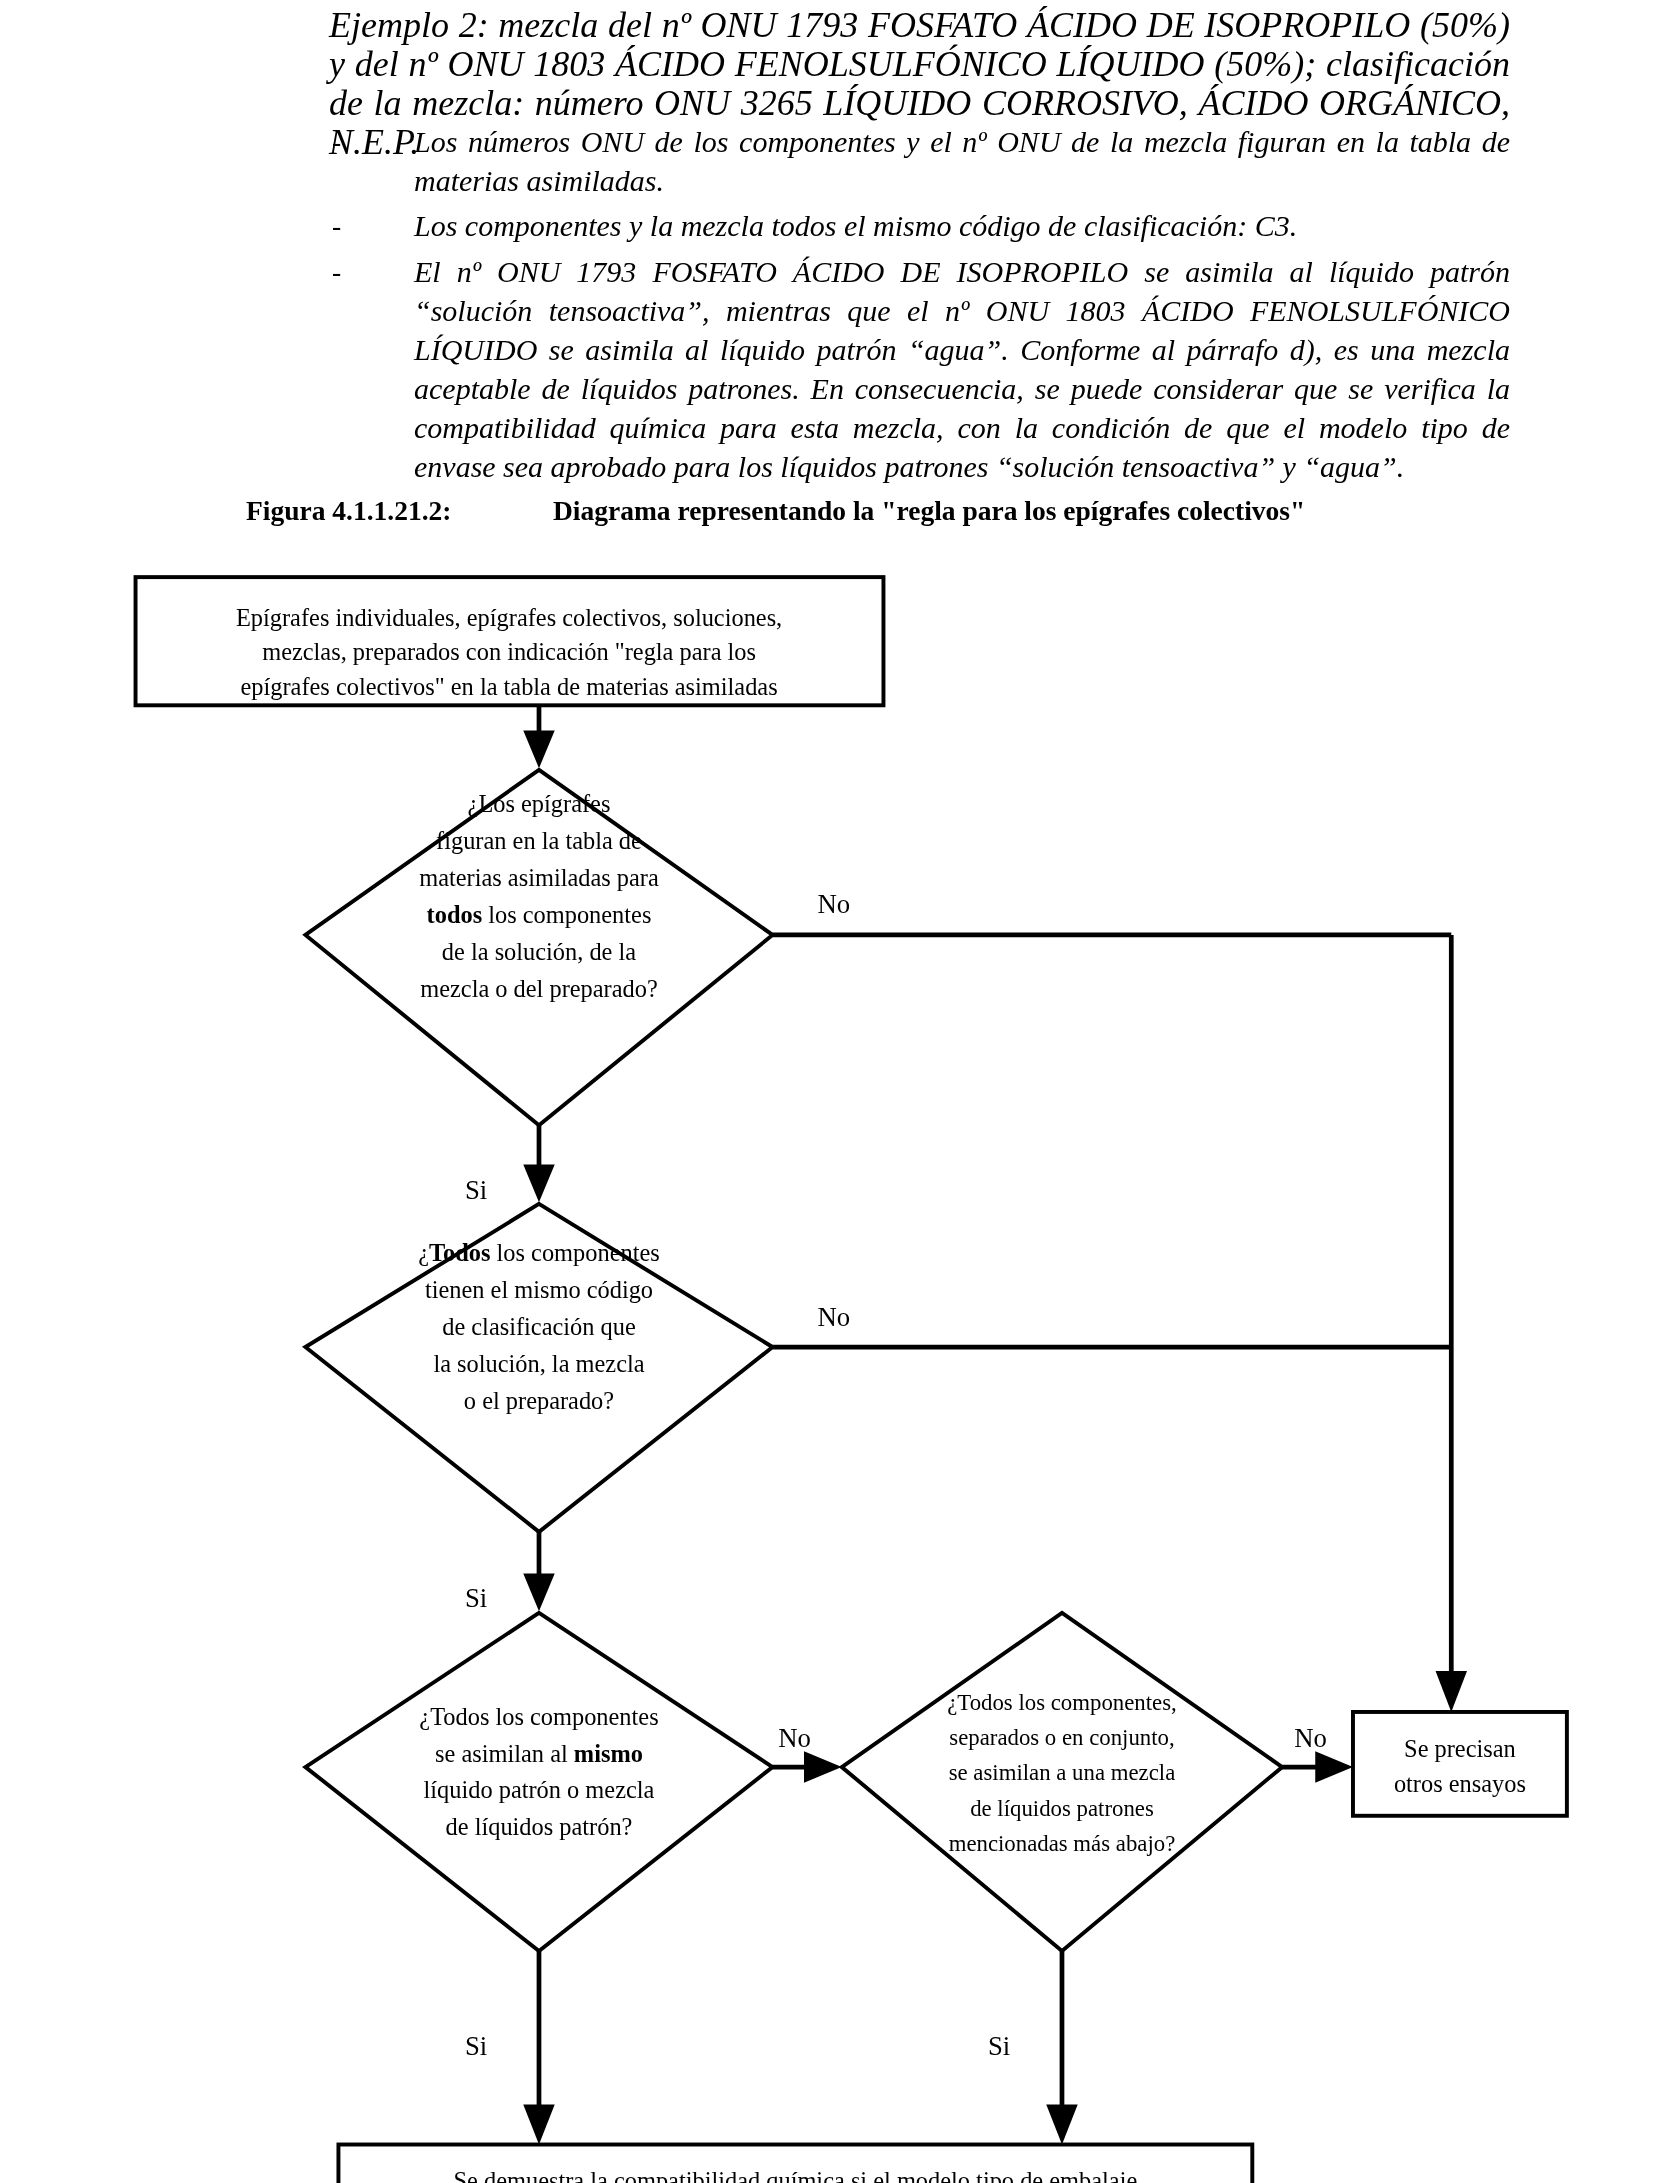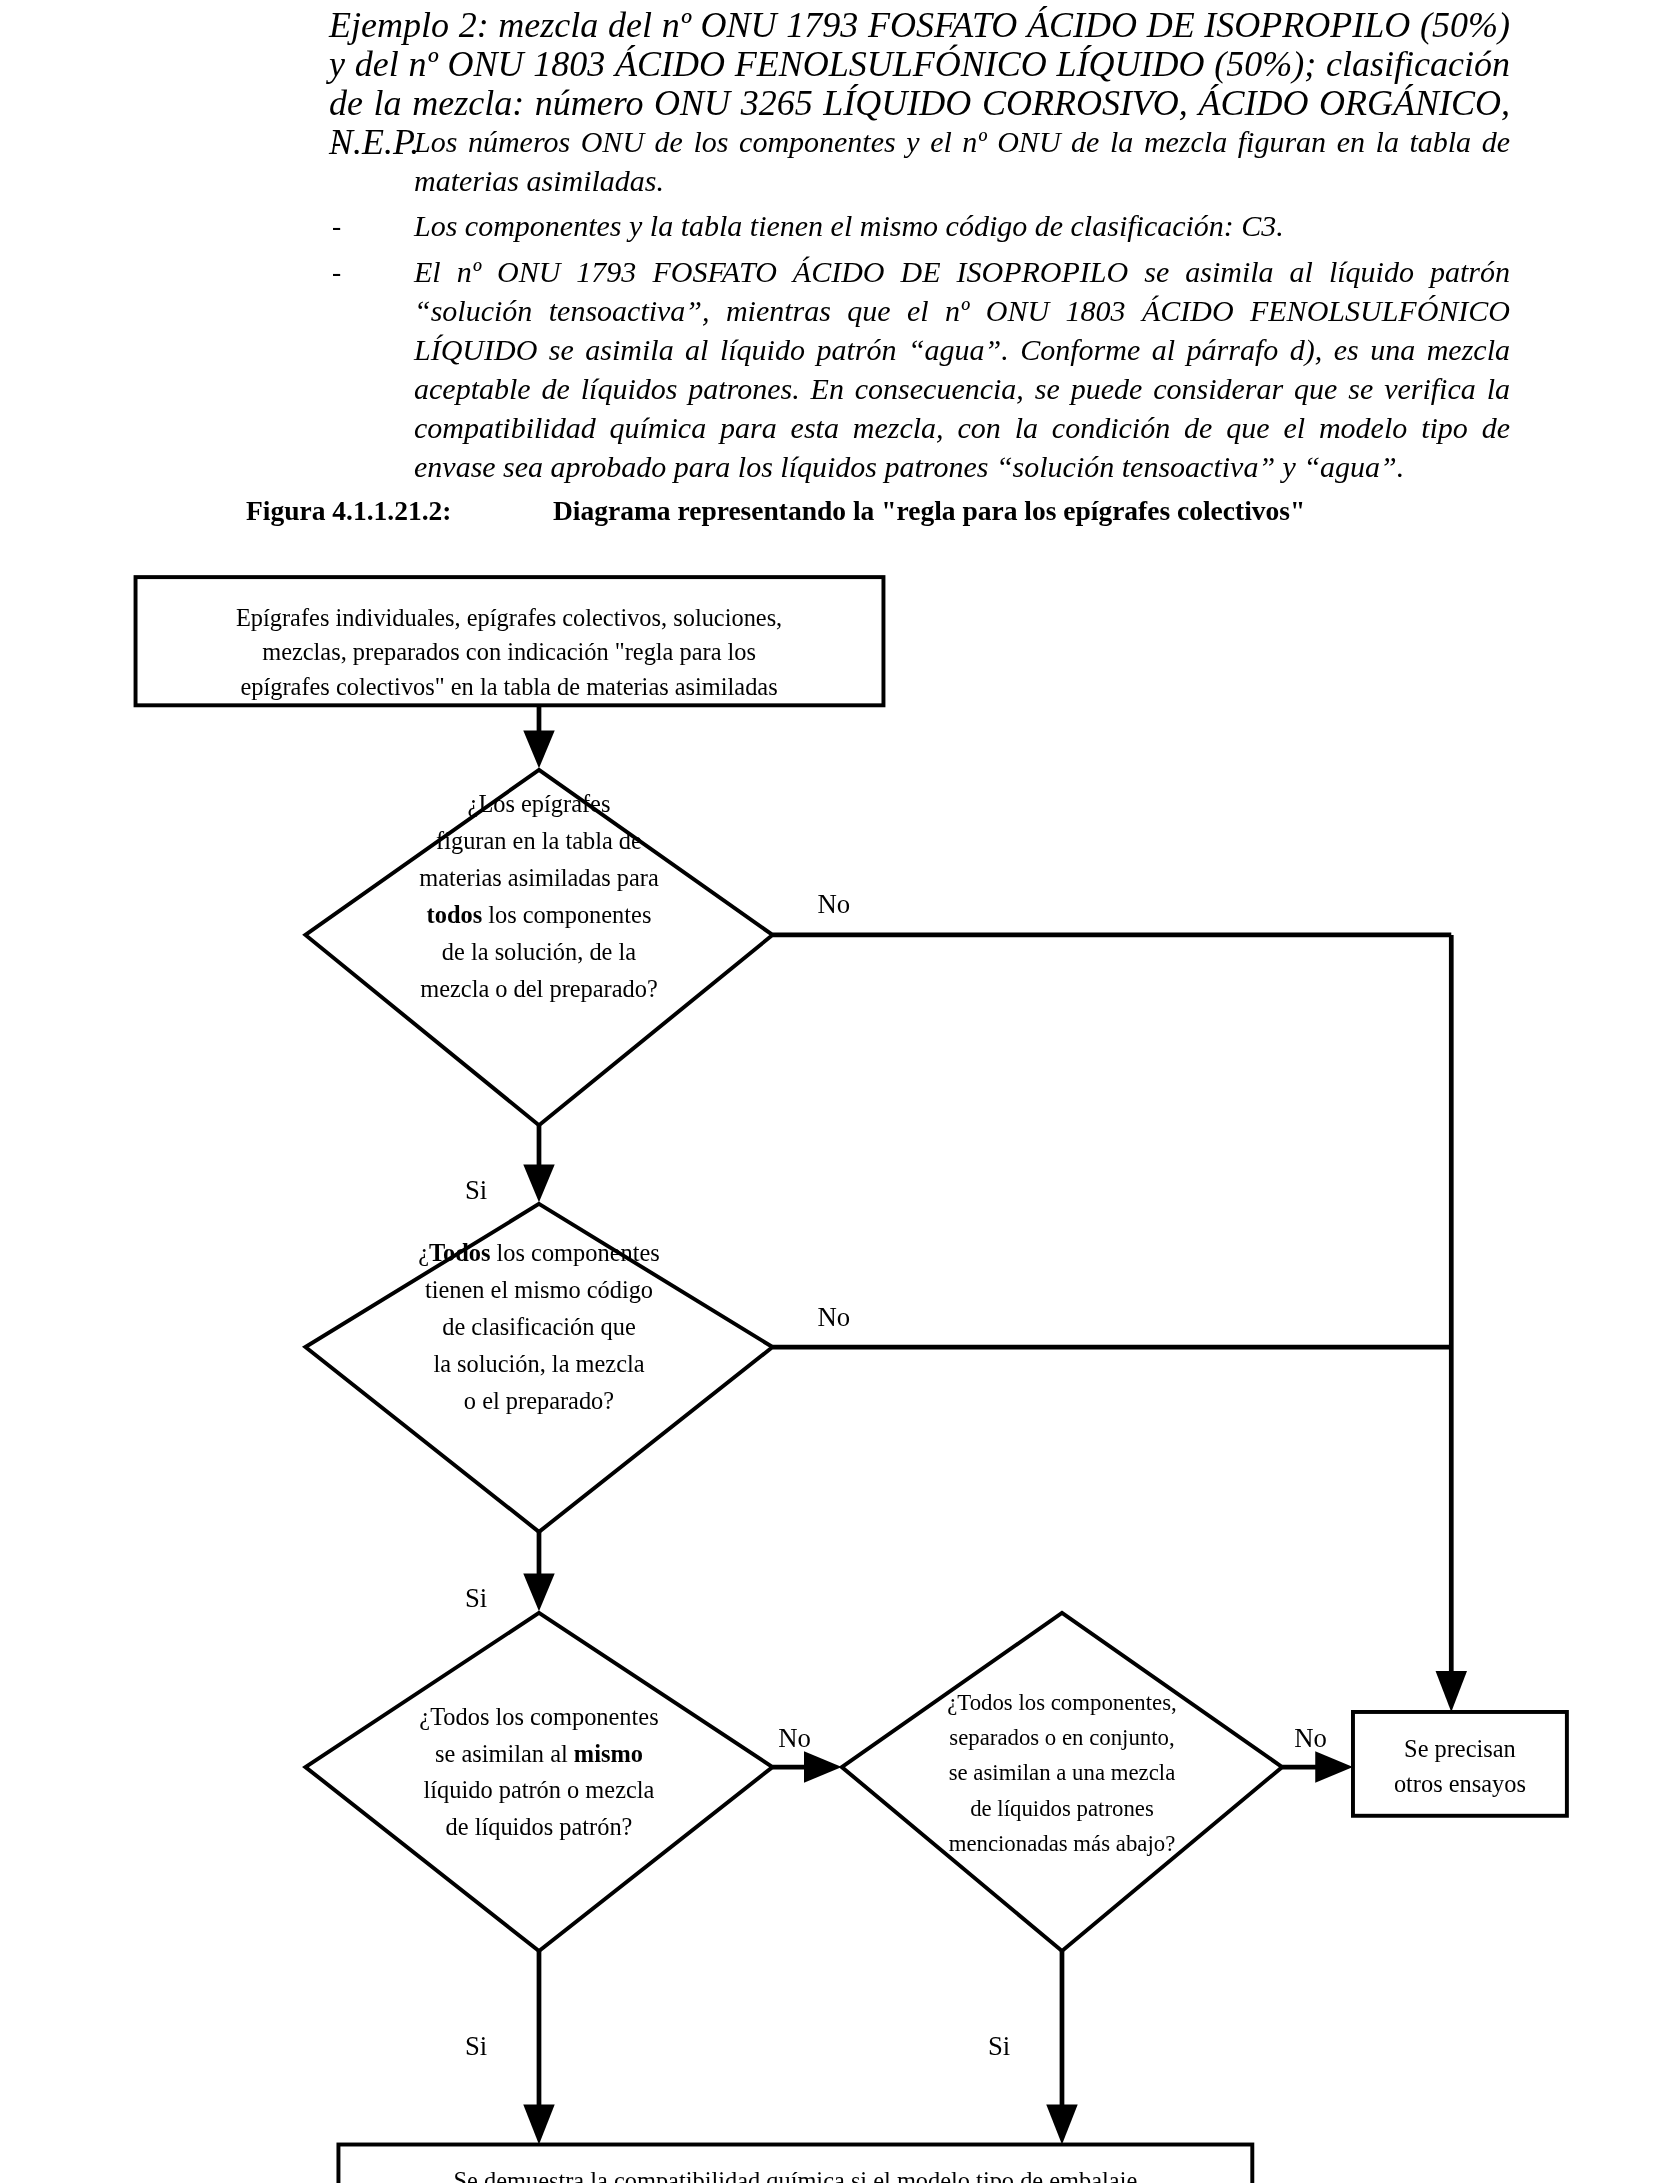--- a/index.html
+++ b/index.html
@@ -124,21 +124,21 @@
 
   <div class="intro-para">Ejemplo 2: mezcla del nº ONU 1793 FOSFATO ÁCIDO DE ISOPROPILO (50%) y del nº ONU 1803 ÁCIDO FENOLSULFÓNICO LÍQUIDO (50%); clasificación de la mezcla: número ONU 3265 LÍQUIDO CORROSIVO, ÁCIDO ORGÁNICO, N.E.P.</div>
 
   <div class="bullet-list">
     <div class="bullet-row">
       <div class="bullet-dash">-</div>
       <div class="bullet-text">Los números ONU de los componentes y el nº ONU de la mezcla figuran en la tabla de materias asimiladas.</div>
     </div>
     <div class="bullet-row">
       <div class="bullet-dash">-</div>
-      <div class="bullet-text">Los componentes y la tabla tienen el mismo código de clasificación: C3.</div>
+      <div class="bullet-text">Los componentes y la mezcla todos el mismo código de clasificación: C3.</div>
     </div>
     <div class="bullet-row">
       <div class="bullet-dash">-</div>
       <div class="bullet-text">El nº ONU 1793 FOSFATO ÁCIDO DE ISOPROPILO  se asimila al líquido patrón “solución tensoactiva”, mientras que el nº ONU 1803 ÁCIDO FENOLSULFÓNICO LÍQUIDO se asimila al líquido patrón “agua”. Conforme al párrafo d), es una mezcla aceptable de líquidos patrones. En consecuencia, se puede considerar que se verifica la compatibilidad química para esta mezcla, con la condición de que el modelo tipo de envase sea aprobado para los líquidos patrones “solución tensoactiva” y “agua”.</div>
     </div>
   </div>
 
   <div class="figure-caption">
     <span class="fc-num">Figura 4.1.1.21.2:</span><span>Diagrama representando la "regla para los epígrafes colectivos"</span>
   </div>

